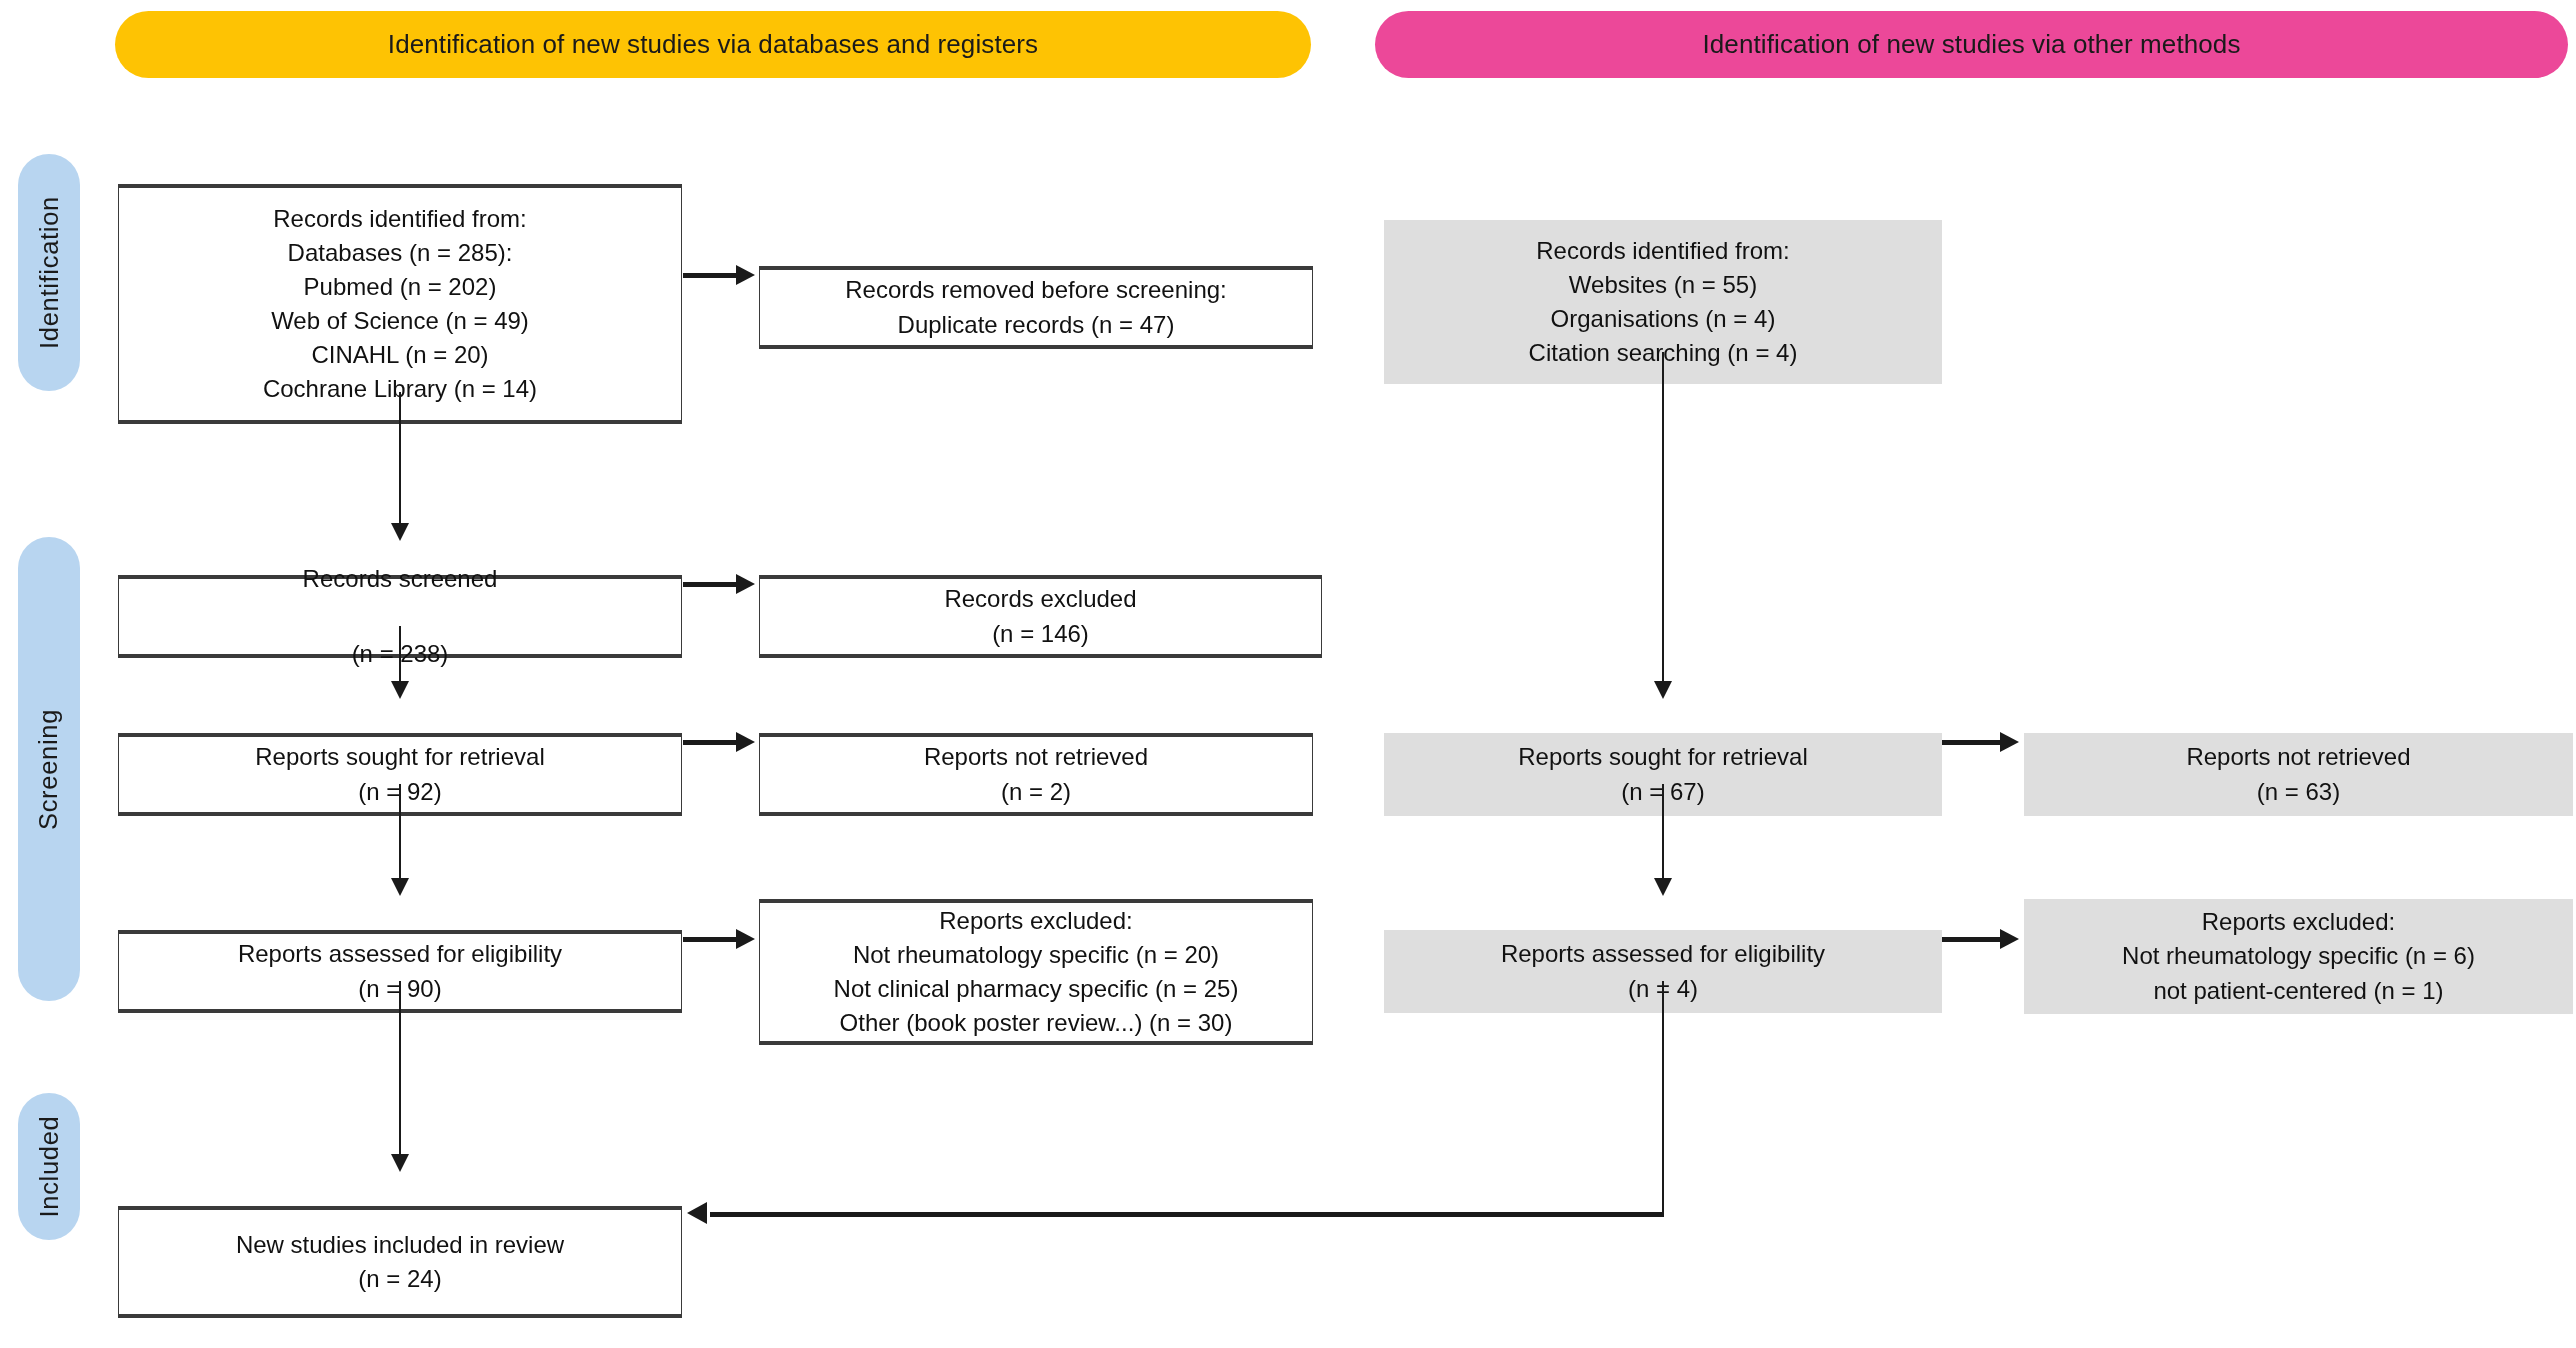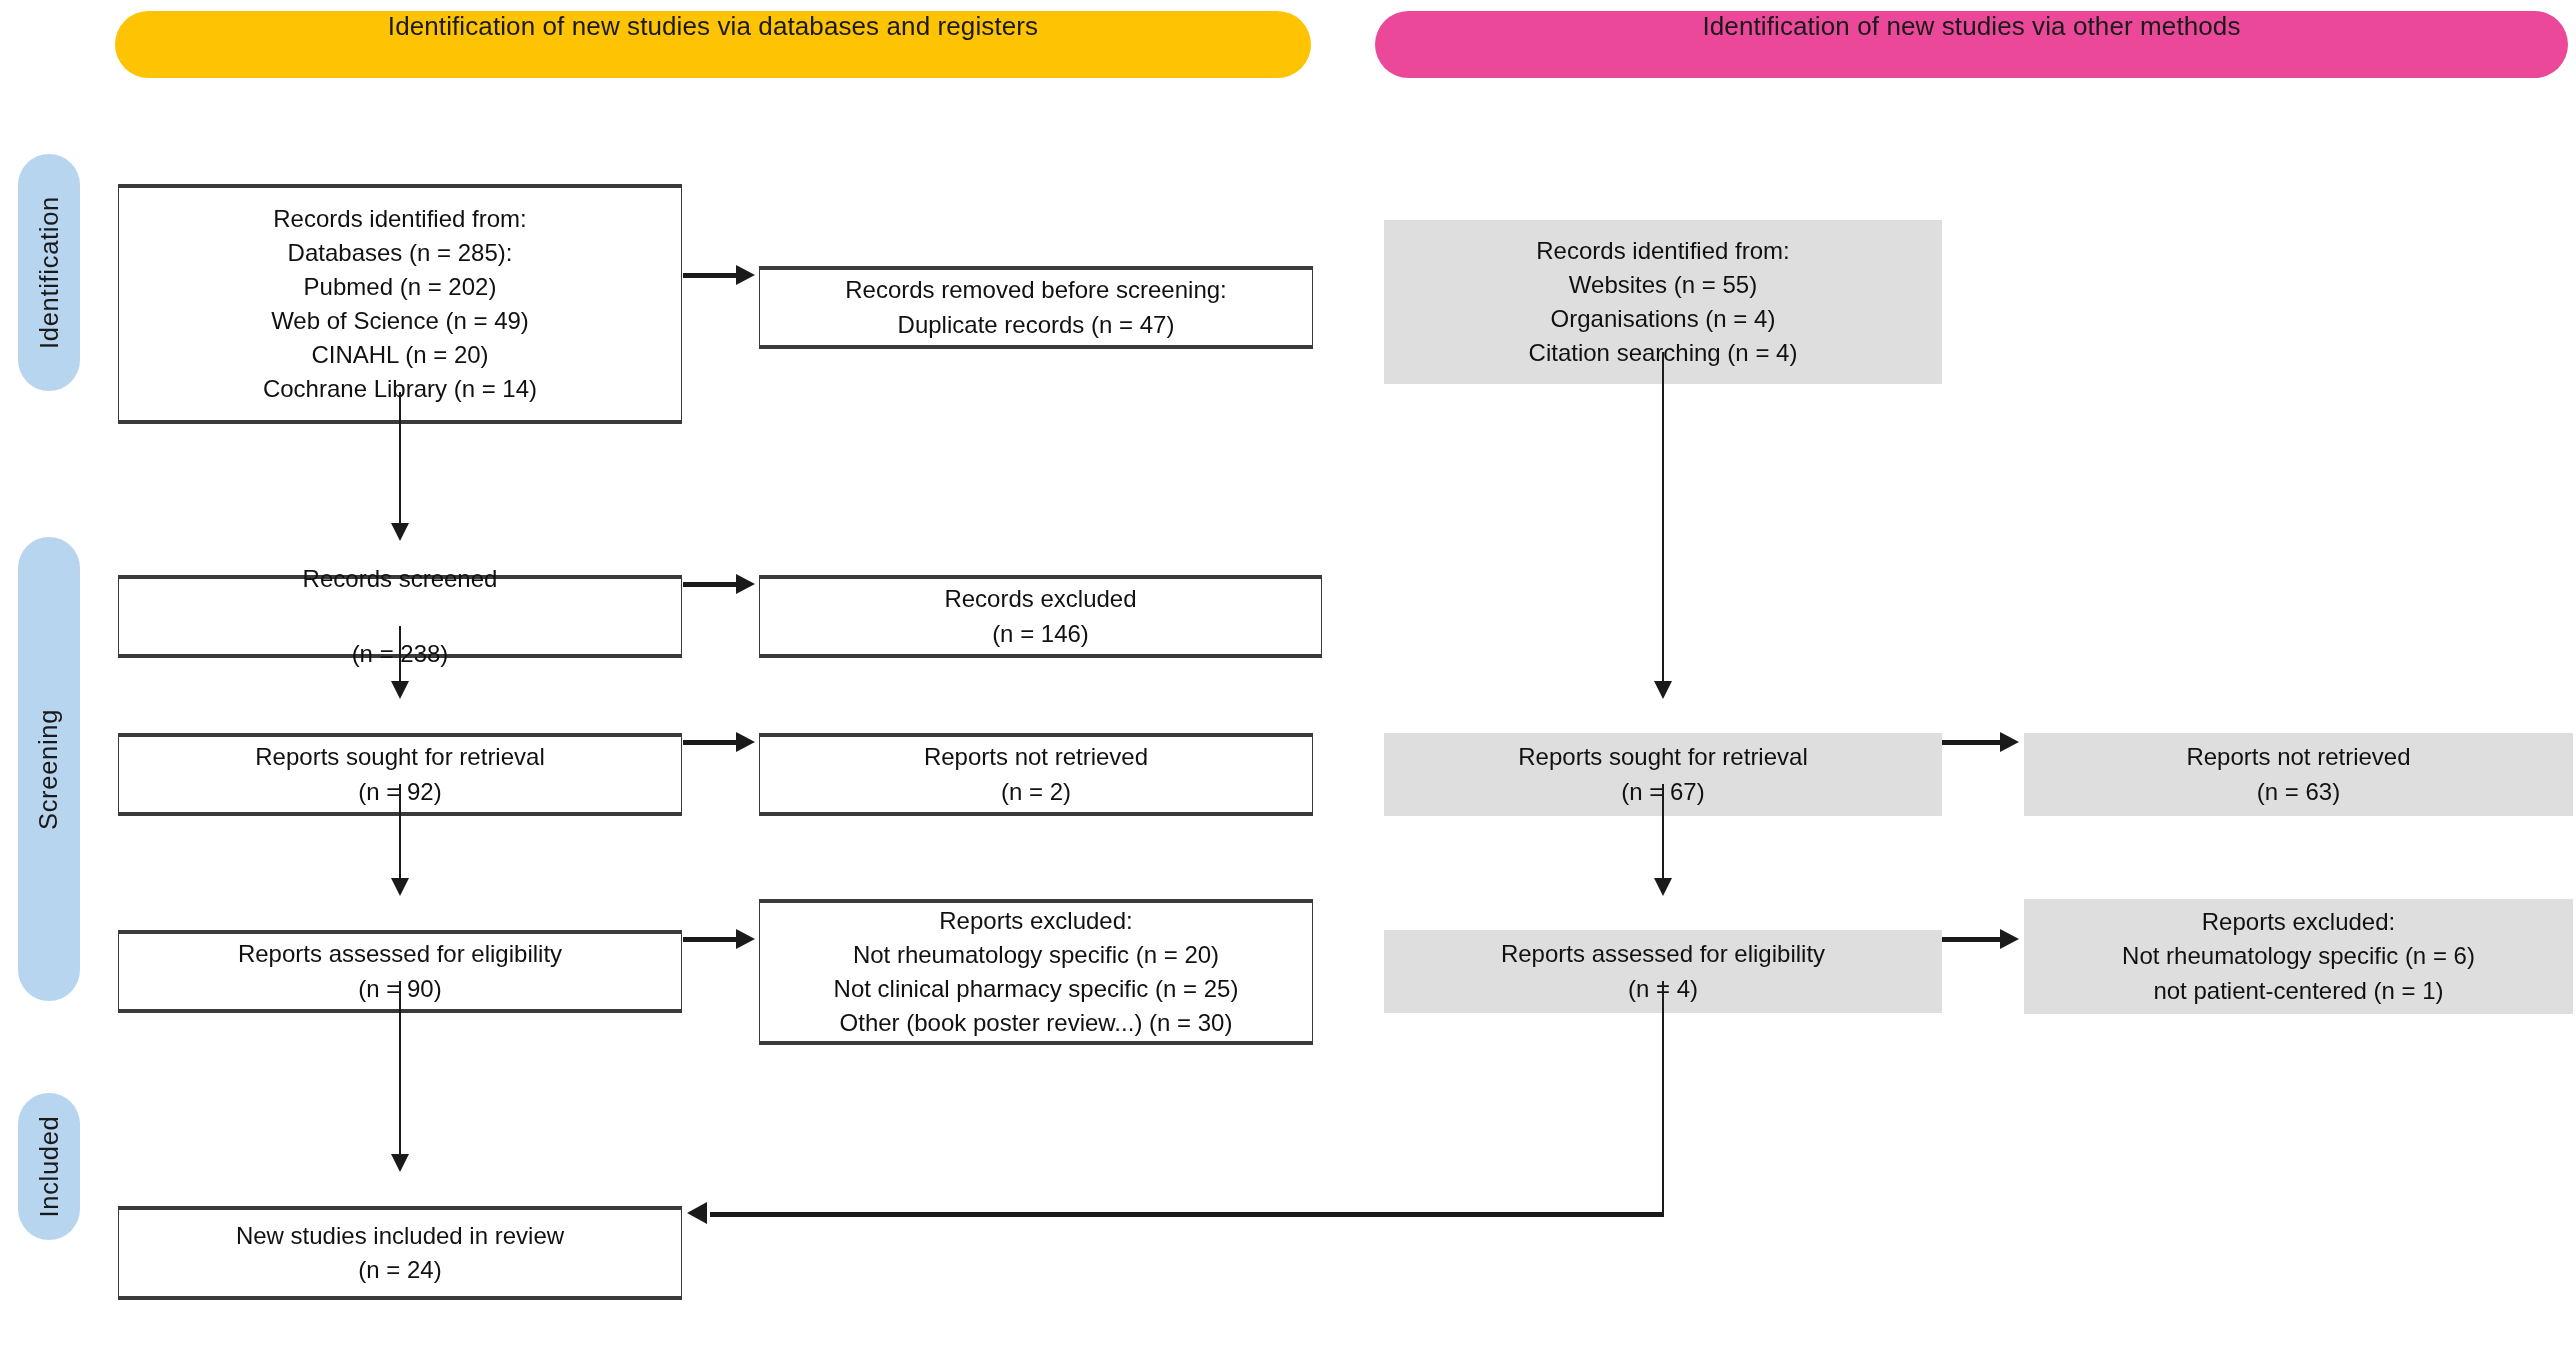--- a/index.html
+++ b/index.html
@@ -18,21 +18,21 @@
     width: 2576px;
     height: 1349px;
     background: #ffffff;
   }
 
   
   .banner {
     position: absolute;
     border-radius: 34px;
     display: flex;
-    align-items: flex-start;
+    align-items: center;
     justify-content: center;
     text-align: center;
     font-size: 26px;
     color: #1a1a1a;
     letter-spacing: 0.1px;
   }
   .banner-db {
     left: 115px;  top: 11px;  width: 1196px; height: 67px;
     background: #FEC303;
   }
@@ -90,21 +90,21 @@
 
   
   .b-identified   { left: 118px;  top: 152px;  width: 564px;  height: 240px; }
   .b-removed      { left: 759px; top: 234px;  width: 554px;  height: 83px; }
   .b-screened     { left: 118px;  top: 543px;  width: 564px;  height: 83px; gap: 41px; }
   .b-excluded-146 { left: 759px; top: 543px;  width: 563px;  height: 83px; }
   .b-sought-92    { left: 118px;  top: 701px; width: 564px;  height: 83px; }
   .b-notret-2     { left: 759px; top: 701px; width: 554px;  height: 83px; }
   .b-elig-90      { left: 118px;  top: 898px; width: 564px;  height: 83px; }
   .b-repexc-l     { left: 759px; top: 867px; width: 554px;  height: 146px; }
-  .b-included-24  { left: 118px;  top: 1174px; width: 564px;  height: 94px; }
+  .b-included-24  { left: 118px;  top: 1174px; width: 564px;  height: 112px; }
 
   
   .b-r-identified { left: 1384px; top: 188px;  width: 558px; height: 164px; }
   .b-r-sought-67  { left: 1384px; top: 701px; width: 558px; height: 83px; }
   .b-r-notret-63  { left: 2024px; top: 701px; width: 549px; height: 83px; }
   .b-r-elig-4     { left: 1384px; top: 898px; width: 558px; height: 83px; }
   .b-r-repexc     { left: 2024px; top: 867px; width: 549px; height: 115px; }
 
   
   .conn { position: absolute; background: #1a1a1a; }

